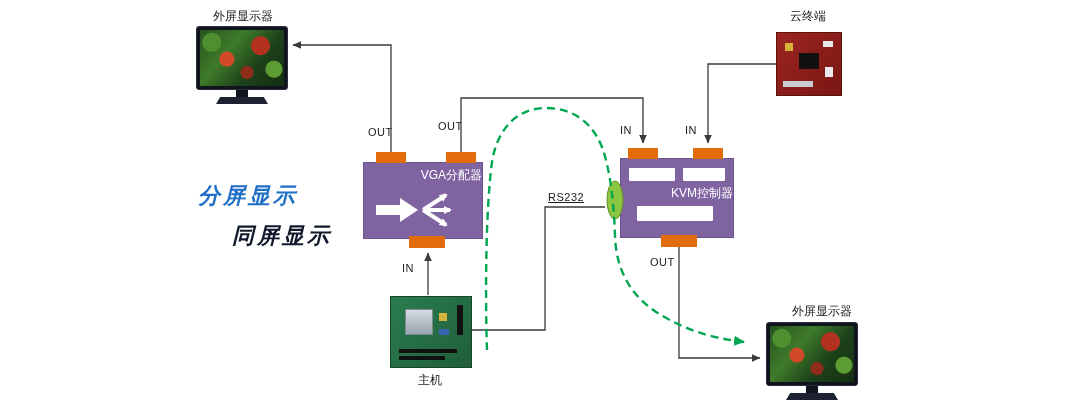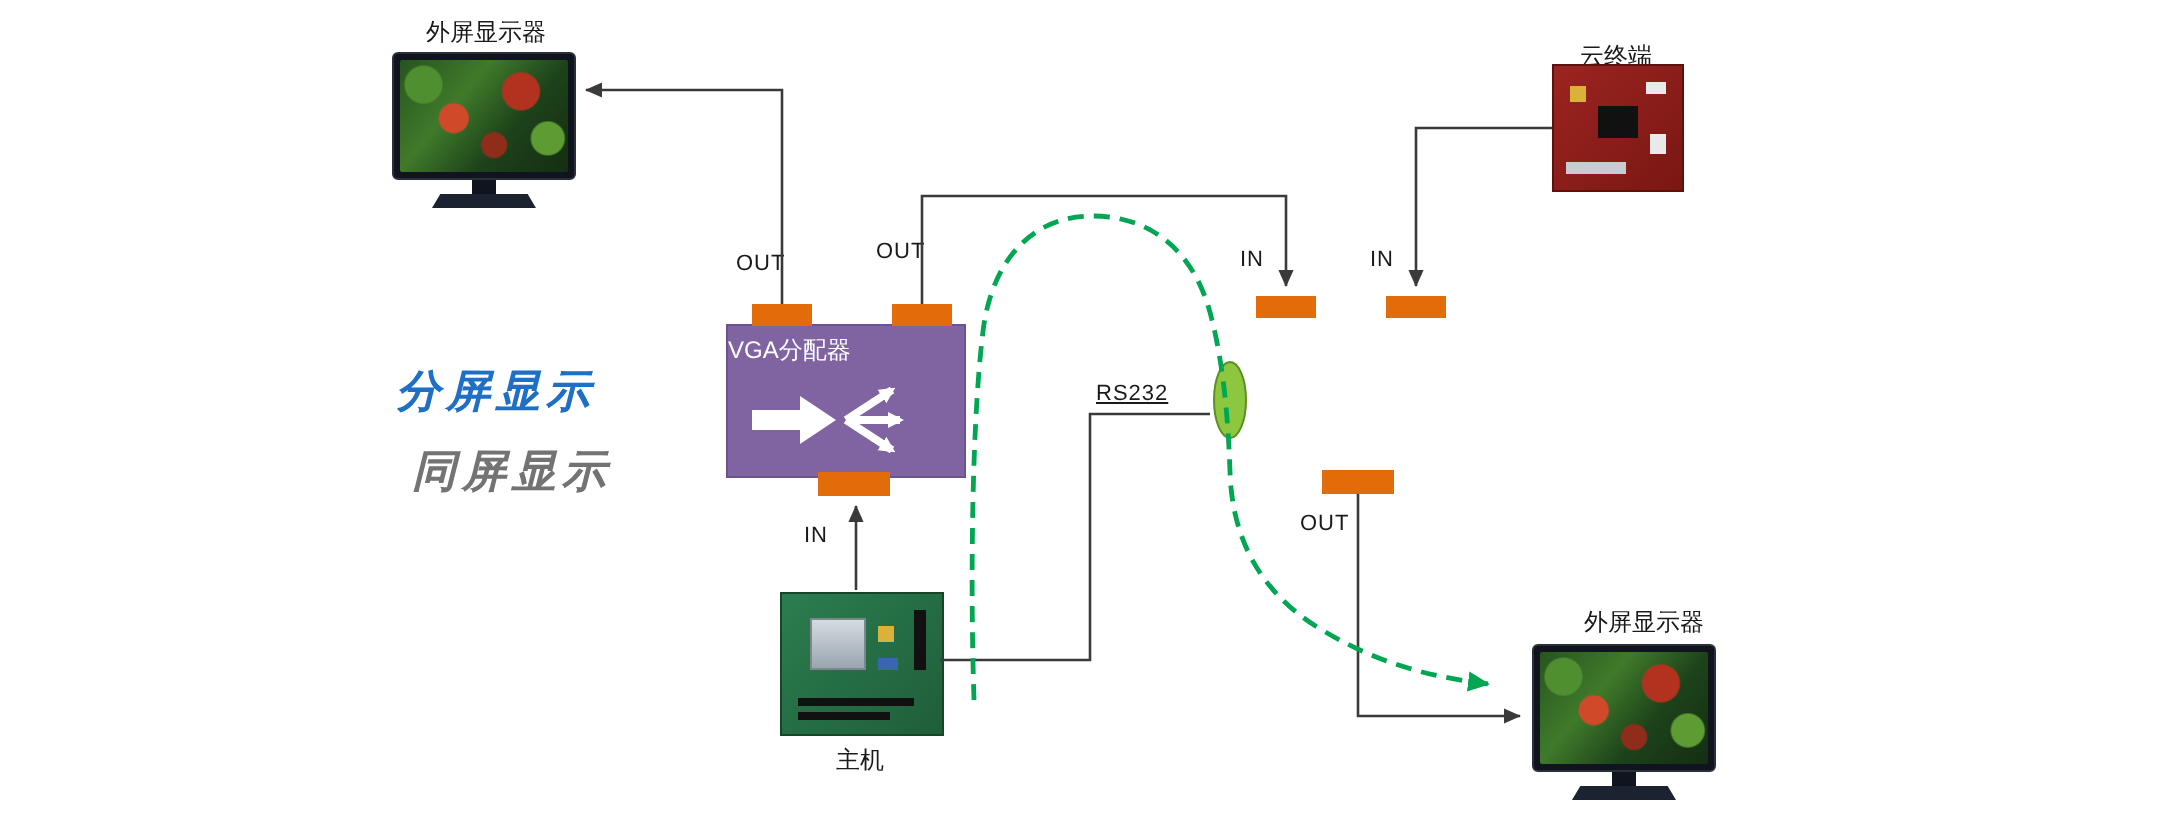--- a/index.html
+++ b/index.html
@@ -4,32 +4,32 @@
 <style>
   html,body { margin:0; padding:0; background:#fff; }
   body { font-family:"Liberation Sans","DejaVu Sans",sans-serif; }
   .stage { position:relative; width:1080px; height:408px; background:#ffffff; overflow:hidden; }
 
   .lbl { position:absolute; font-size:12px; color:#1a1a1a; text-align:center; z-index:2; white-space:nowrap; }
   .port-lbl { position:absolute; font-size:11px; color:#1a1a1a; text-align:left; z-index:2; letter-spacing:.5px; }
 
   
   .box { position:absolute; background:#8064A2; border:1px solid #6b5390; z-index:1; }
-  .box-title { position:absolute; left:0; right:0; text-align:left; color:#ffffff; font-size:12px; }
+  .box-title { position:absolute; left:0; right:0; text-align:right; color:#ffffff; font-size:12px; }
 
   
   .port { position:absolute; background:#E36C0A; z-index:2; }
 
   
   .kvm-bar { position:absolute; background:#ffffff; border-radius:1px; }
 
   
   .legend { position:absolute; font-family:"DejaVu Serif","Liberation Serif",serif; font-style:italic; font-weight:bold; font-size:22px; letter-spacing:3px; z-index:2; }
   .legend-blue { color:#1F6FC5;text-align:center; }
-  .legend-green { color:#737373; }
+  .legend-green { color:#0f172a;margin-left:26px; }
 
   
   .monitor { position:absolute; z-index:2; }
   .mon-frame { background:#10141f; border:1px solid #2a2f3a; border-radius:3px; padding:3px; }
   .mon-screen { width:84px; height:56px; border-radius:1px;
     background:
       radial-gradient(circle at 72% 28%, #b3321f 0 9px, rgba(0,0,0,0) 10px),
       radial-gradient(circle at 32% 52%, #d04a2a 0 7px, rgba(0,0,0,0) 8px),
       radial-gradient(circle at 56% 76%, #8f2c1a 0 6px, rgba(0,0,0,0) 7px),
       radial-gradient(circle at 14% 22%, #4f8f2f 0 9px, rgba(0,0,0,0) 10px),
@@ -65,21 +65,21 @@
 
   <div class="lbl" style="left:203px; top:8px; width:80px;">外屏显示器</div>
   <div class="monitor" style="left:196px; top:26px;">
     <div class="mon-frame">
       <div class="mon-screen"></div>
     </div>
     <div class="mon-neck"></div>
     <div class="mon-base"></div>
   </div>
 
-  <div class="lbl" style="left:778px; top:20px; width:60px;">云终端</div>
+  <div class="lbl" style="left:778px; top:8px; width:60px;">云终端</div>
   <div class="pcb pcb-red" style="left:776px; top:32px; width:64px; height:62px;">
     <div class="chip" style="left:22px; top:20px; width:20px; height:16px;"></div>
     <div class="strip" style="left:6px;  top:48px; width:30px; height:6px;"></div>
     <div class="dot-w" style="left:46px; top:8px;  width:10px; height:6px;"></div>
     <div class="dot-y" style="left:8px;  top:10px; width:8px;  height:8px;"></div>
     <div class="dot-w" style="left:48px; top:34px; width:8px;  height:10px;"></div>
   </div>
 
   <div class="box" style="left:363px; top:162px; width:118px; height:75px;">
     <div class="box-title" style="top:4px;">VGA分配器</div>
@@ -96,20 +96,26 @@
     </svg>
   </div>
   <div class="port" style="left:376px; top:152px; width:30px; height:11px;"></div>
   <div class="port" style="left:446px; top:152px; width:30px; height:11px;"></div>
   <div class="port" style="left:409px; top:236px; width:36px; height:12px;"></div>
 
   <div class="port-lbl" style="left:368px; top:126px; width:36px;">OUT</div>
   <div class="port-lbl" style="left:438px; top:120px; width:36px;">OUT</div>
   <div class="port-lbl" style="left:402px; top:262px; width:36px;">IN</div>
 
+  <div class="box" style="left:620px; top:158px; width:112px; height:78px;">
+    <div class="kvm-bar" style="left:8px;  top:9px;  width:46px; height:13px;"></div>
+    <div class="kvm-bar" style="left:62px; top:9px;  width:42px; height:13px;"></div>
+    <div class="box-title" style="top:26px;">KVM控制器</div>
+    <div class="kvm-bar" style="left:16px; top:47px; width:76px; height:15px;"></div>
+  </div>
   <div class="port" style="left:628px; top:148px; width:30px; height:11px;"></div>
   <div class="port" style="left:693px; top:148px; width:30px; height:11px;"></div>
   <div class="port" style="left:661px; top:235px; width:36px; height:12px;"></div>
 
   <div class="port-lbl" style="left:620px; top:124px; width:36px;">IN</div>
   <div class="port-lbl" style="left:685px; top:124px; width:36px;">IN</div>
   <div class="port-lbl" style="left:650px; top:256px; width:36px;">OUT</div>
 
   <div class="port-lbl" style="left:548px; top:191px; width:44px;text-decoration:underline;">RS232</div>
 

